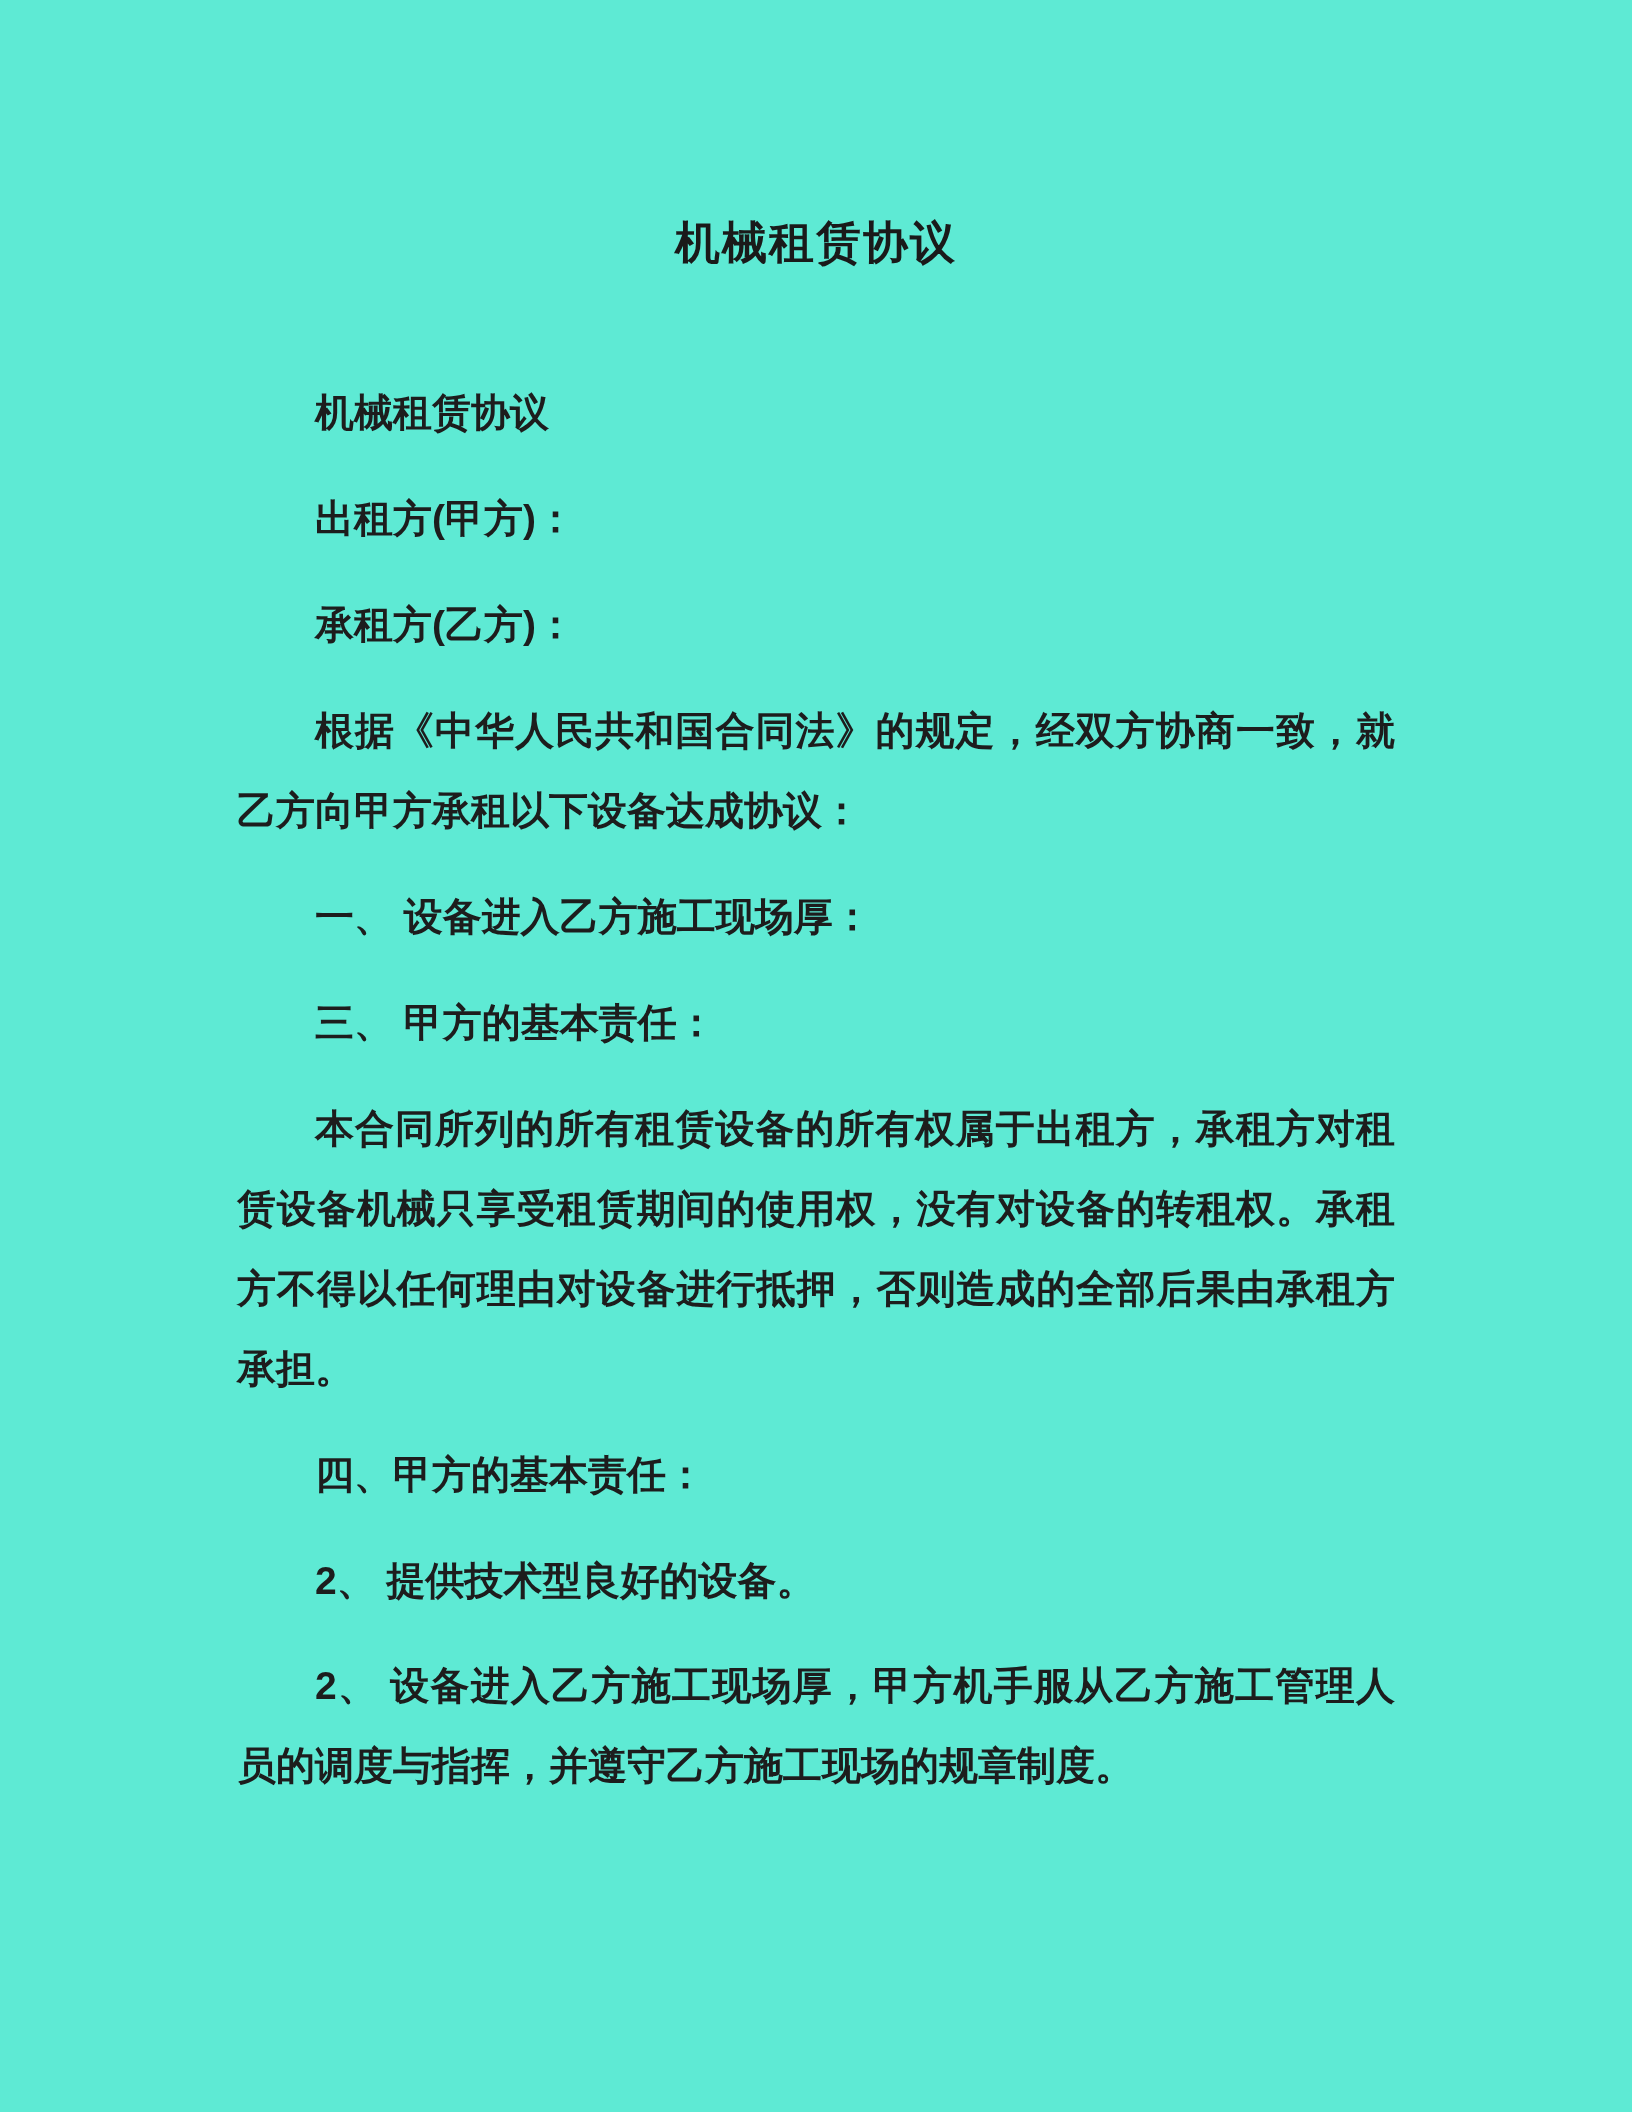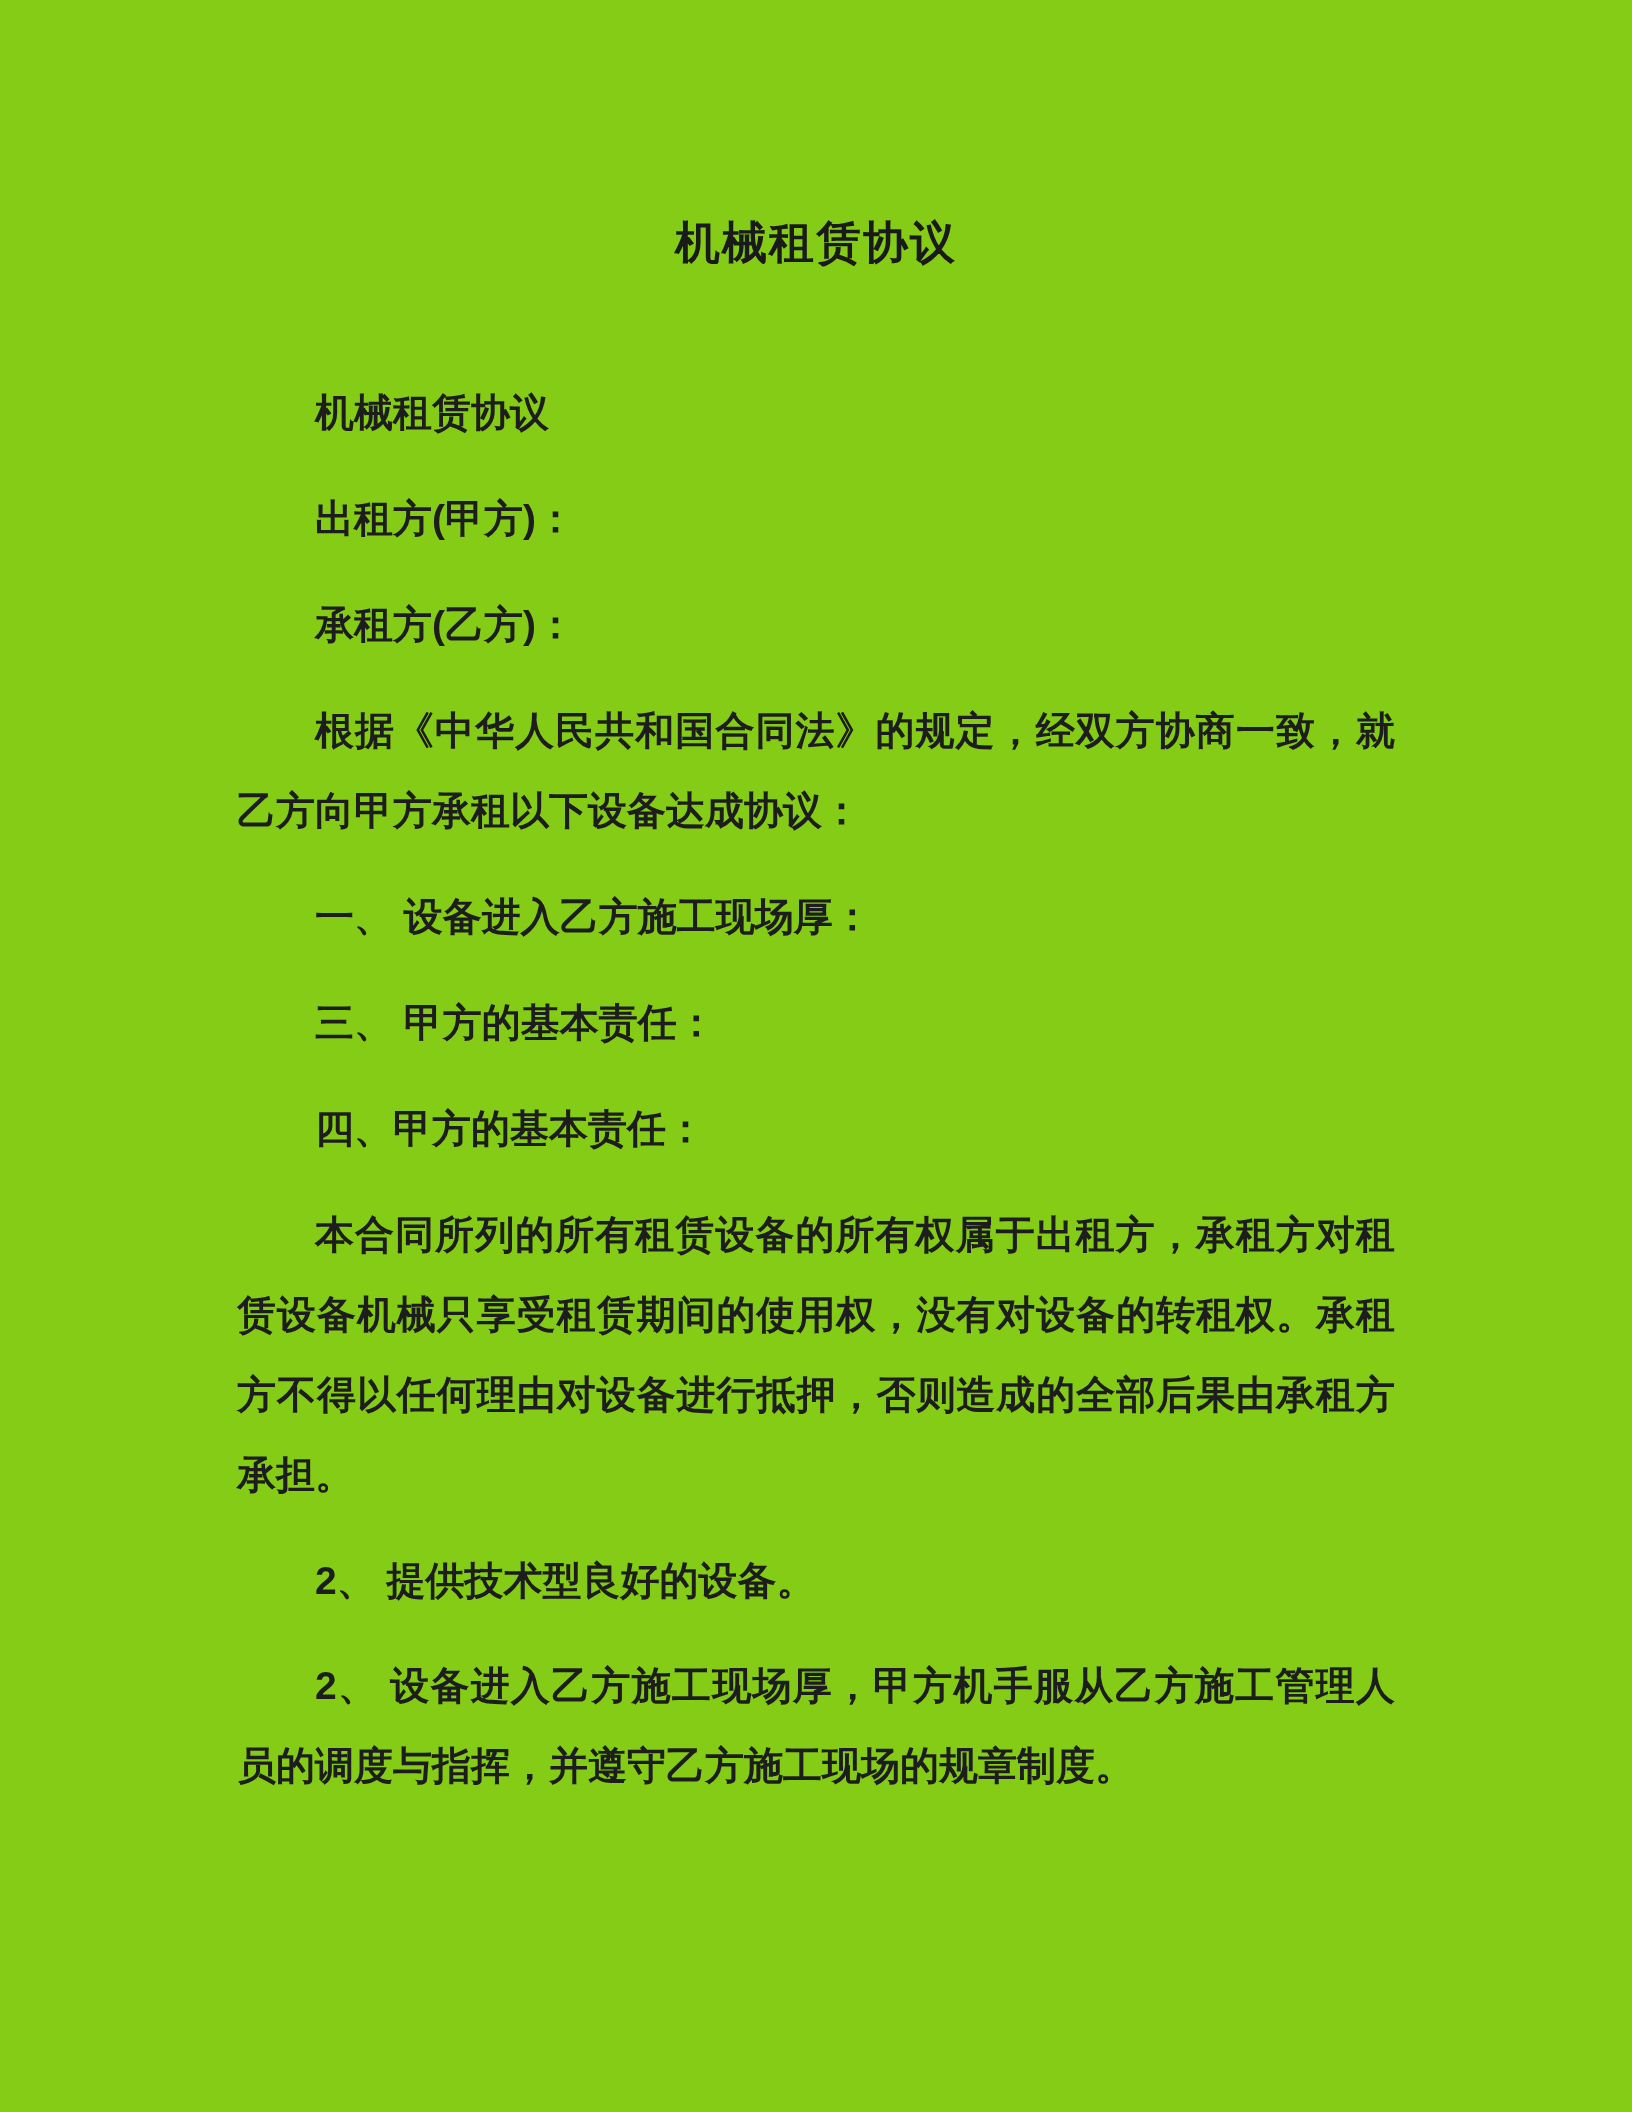--- a/index.html
+++ b/index.html
@@ -2,21 +2,21 @@
 <html><head>
 <meta charset="utf-8">
 <style>
   * { margin: 0; padding: 0; box-sizing: border-box; }
   html, body { background: #ffffff; }
   .page {
     position: relative;
     width: 1632px;
     height: 2112px;
     margin: 0 auto;
-    background: #84cc16;
+    background: #5eead4;
     color: #1d1d1d;
     font-family: "Liberation Sans", "DejaVu Sans", sans-serif;
     font-weight: 700;
     padding: 215px 237px 0 237px;
     overflow: hidden;
   }
   .doc-title {
     text-align: center;
     font-size: 45px;
     line-height: 1.25;
@@ -41,19 +41,19 @@
 
   <h1 class="doc-title">机械租赁协议</h1>
 
   <div class="doc-body">
     <p>机械租赁协议</p>
     <p>出租方(甲方)：</p>
     <p>承租方(乙方)：</p>
     <p>根据《中华人民共和国合同法》的规定，经双方协商一致，就乙方向甲方承租以下设备达成协议：</p>
     <p>一、 设备进入乙方施工现场厚：</p>
     <p>三、 甲方的基本责任：</p>
+    <p>本合同所列的所有租赁设备的所有权属于出租方，承租方对租赁设备机械只享受租赁期间的使用权，没有对设备的转租权。承租方不得以任何理由对设备进行抵押，否则造成的全部后果由承租方承担。</p>
     <p>四、甲方的基本责任：</p>
-    <p>本合同所列的所有租赁设备的所有权属于出租方，承租方对租赁设备机械只享受租赁期间的使用权，没有对设备的转租权。承租方不得以任何理由对设备进行抵押，否则造成的全部后果由承租方承担。</p>
     <p>2、 提供技术型良好的设备。</p>
     <p>2、 设备进入乙方施工现场厚，甲方机手服从乙方施工管理人员的调度与指挥，并遵守乙方施工现场的规章制度。</p>
   </div>
 
 </div>
 
 </body></html>

